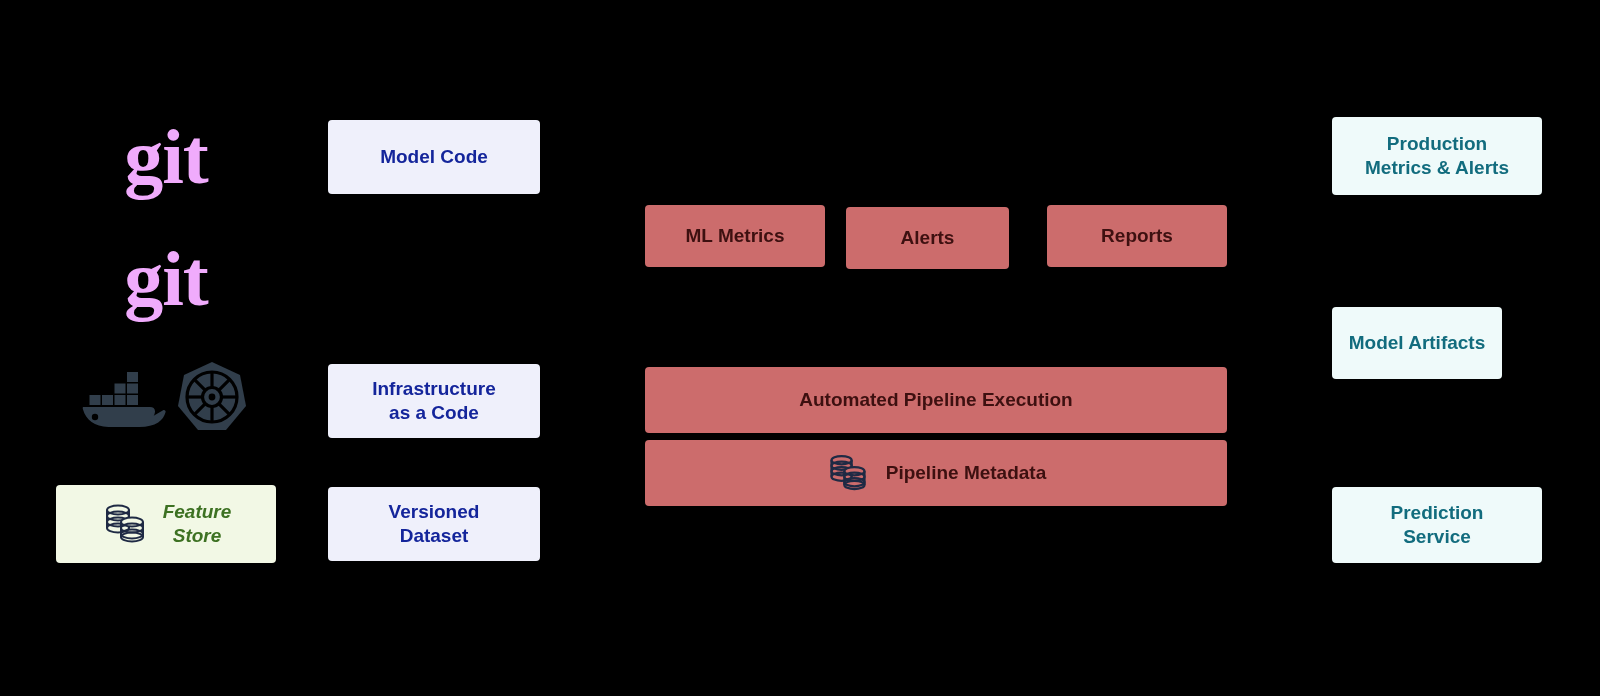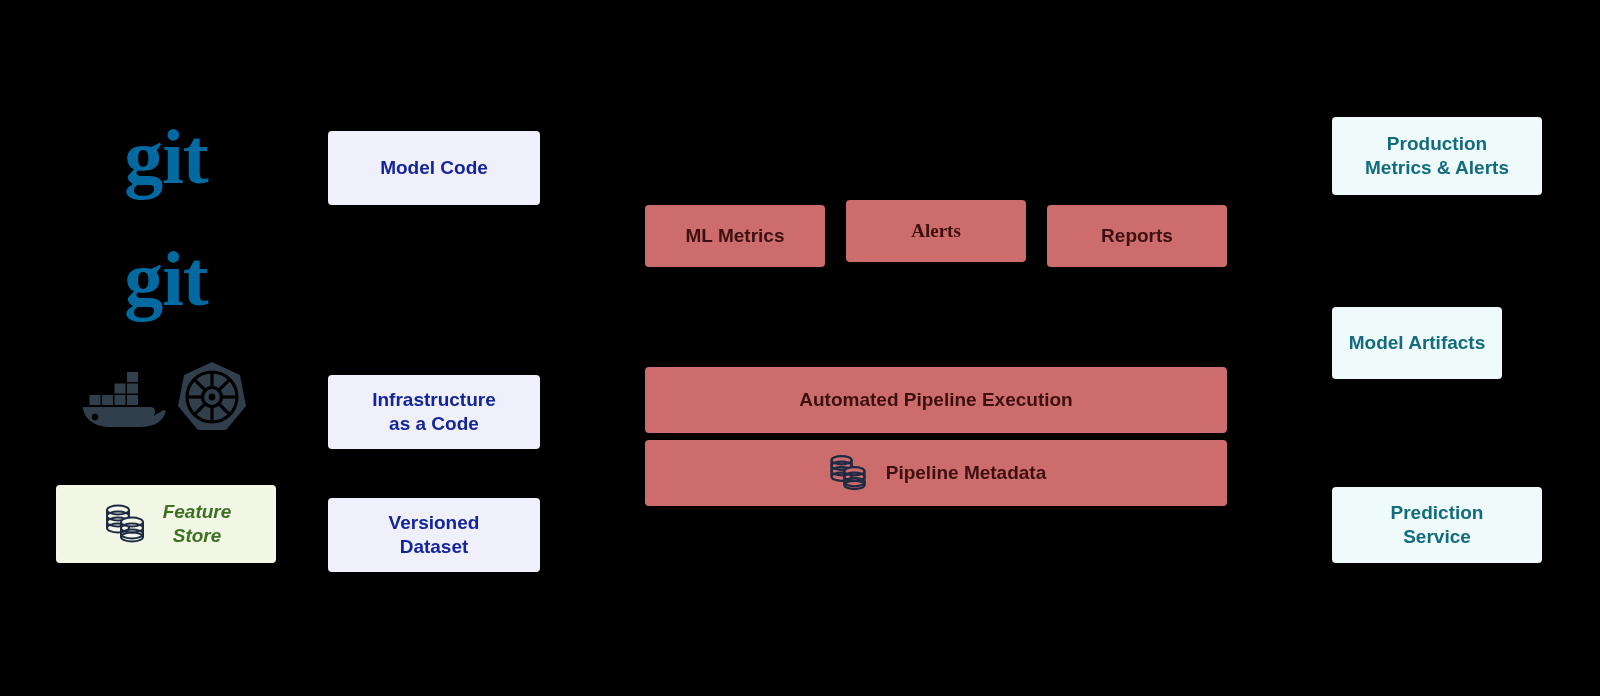--- a/index.html
+++ b/index.html
@@ -33,21 +33,20 @@
     border-radius: 4px;
     line-height: 1.25;
   }
 
   
   .box-blue {
     background: #eff0fb;
     color: #14259b;
     font-weight: bold;
     font-size: 19px;
-    margin-top: 11px;
   }
 
   
   .box-green {
     background: #f2f8e5;
     color: #3d7122;
     font-weight: bold;
     font-size: 19px;
     justify-content: center;
     gap: 14px;
@@ -68,21 +67,21 @@
   .box-teal {
     background: #effafa;
     color: #126c7e;
     font-weight: bold;
     font-size: 19px;
   }
 
   
   .logo-git {
     position: absolute;
-    color: #0369a1;
+    color: #f0abfc;
     font-family: "Liberation Serif", serif;
     font-weight: bold;
     font-size: 78px;
     line-height: 1;
     letter-spacing: -1px;
     display: flex;
     align-items: center;
     justify-content: center;
   }
 
@@ -172,21 +171,21 @@
 
   <div class="node box-blue" style="left:328px; top:487px; width:212px; height:74px;">
     <span class="label-2line">Versioned
 Dataset</span>
   </div>
 
   <div class="node box-red" style="left:645px; top:205px; width:180px; height:62px;">
     <span>ML Metrics</span>
   </div>
 
-  <div class="node box-red" style="left:846px; top:200px; width:180px; height:62px;font-family:Liberation Serif, serif;">
+  <div class="node box-red" style="left:846px; top:207px; width:163px; height:62px;">
     <span>Alerts</span>
   </div>
 
   <div class="node box-red" style="left:1047px; top:205px; width:180px; height:62px;">
     <span>Reports</span>
   </div>
 
   <div class="node box-red" style="left:645px; top:322px; width:582px; height:66px;margin-top:45px;">
     <span>Automated Pipeline Execution</span>
   </div>

